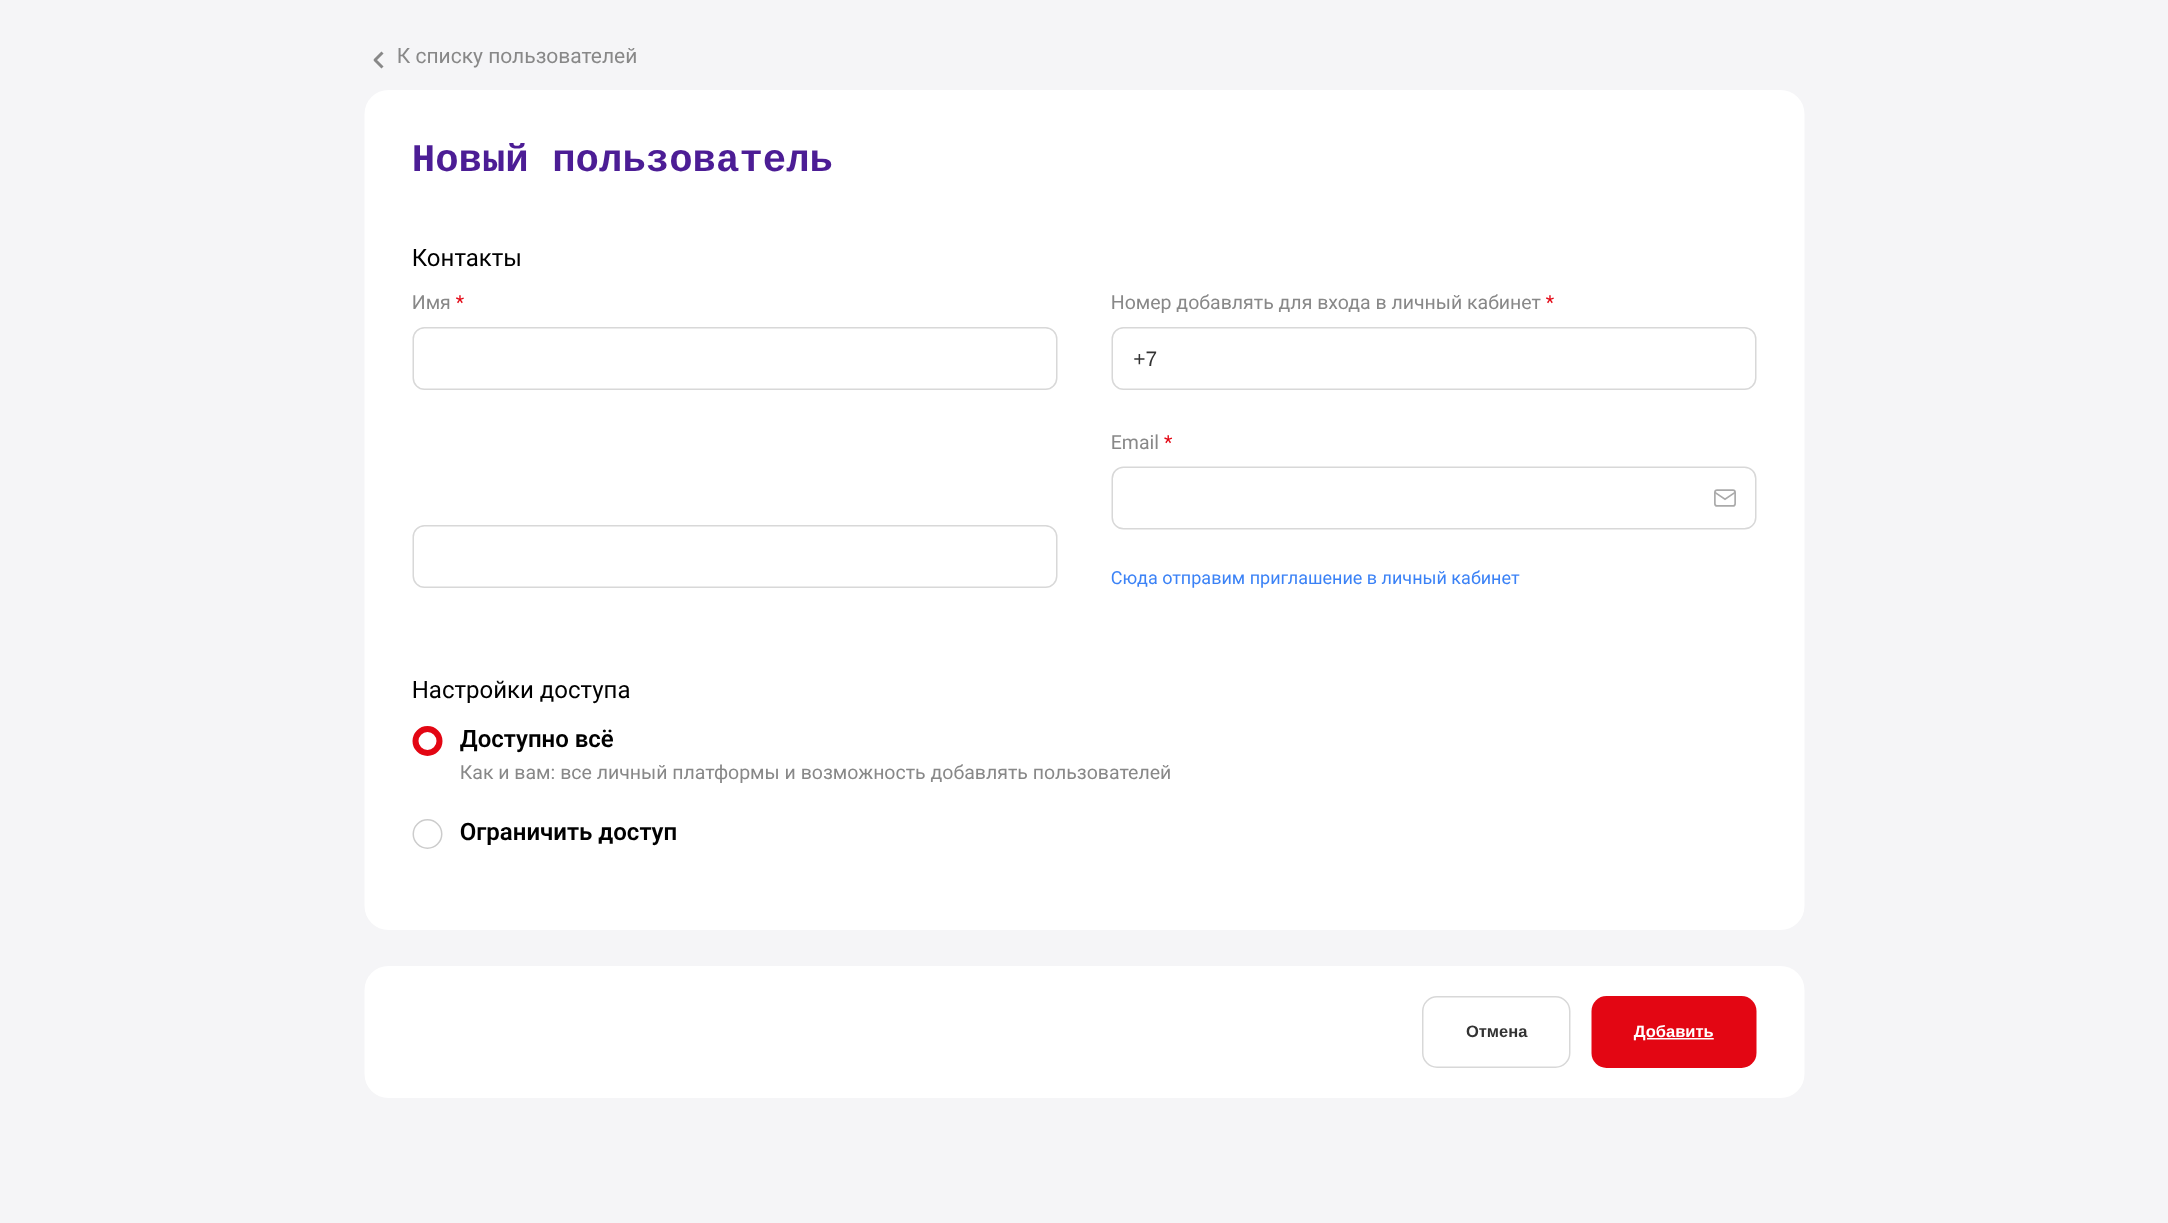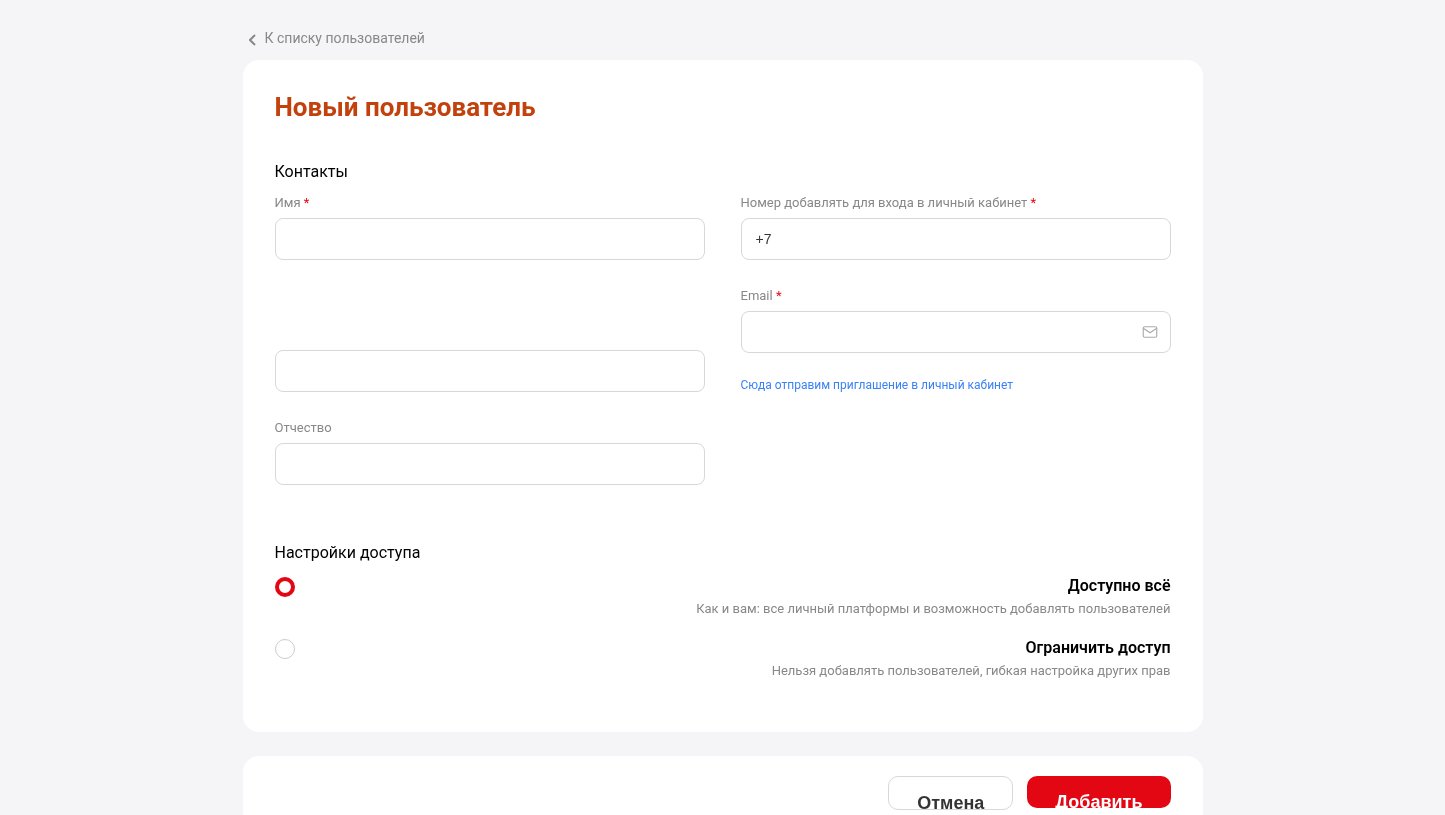--- a/index.html
+++ b/index.html
@@ -39,21 +39,22 @@
     .card {
       background: #fff;
       border-radius: 16px;
       padding: 32px;
       margin-bottom: 24px;
     }
     .page-title {
       font-size: 26px;
       font-weight: 700;
       margin-bottom: 40px;
-      color: #c2410c;
+      color: #4c1d95;
+      font-family: Liberation Mono, monospace;
     }
     .section-title {
       font-size: 16px;
       font-weight: 400;
       margin-bottom: 14px;
       color: #000;
     }
     .form-row {
       display: flex;
       gap: 36px;
@@ -107,21 +108,20 @@
       margin-top: 25px;
     }
     .access-section {
       margin-top: 30px;
     }
     .radio-item {
       display: flex;
       align-items: flex-start;
       margin-bottom: 22px;
       cursor: pointer;
-      text-align: right;
     }
     .radio-circle {
       width: 20px;
       height: 20px;
       border-radius: 50%;
       border: 1.5px solid #ccc;
       background: #fff;
       flex-shrink: 0;
       margin-right: 12px;
       position: relative;
@@ -145,36 +145,37 @@
     }
     .footer-bar {
       background: #fff;
       border-radius: 16px;
       padding: 20px 32px;
       display: flex;
       justify-content: flex-end;
       gap: 14px;
     }
     .btn {
-      height: 31px;
-      padding: 16px 28px;
+      height: 48px;
+      padding: 4px 28px;
       border-radius: 10px;
-      font-size: 18px;
+      font-size: 11px;
       font-weight: 600;
       cursor: pointer;
       border: none;
     }
     .btn-secondary {
       background: #fff;
       border: 1px solid #d8d8d8;
       color: #333;
     }
     .btn-primary {
       background: #e30613;
       color: #fff;
+      text-decoration: underline;
     }
   </style>
 </head>
 <body>
 
 <div class="container">
 
   <a class="back-link">
     <svg viewBox="0 0 8 12">
       <path d="M6 1 L1 6 L6 11"></path>
@@ -225,48 +226,36 @@
             <svg class="input-icon-right" viewBox="0 0 24 24">
               <rect x="3" y="5" width="18" height="14" rx="2"></rect>
               <path d="M3 7l9 6 9-6"></path>
             </svg>
           </div>
           <div class="help-text">Сюда отправим приглашение в личный кабинет</div>
         </div>
       </div>
     </div>
 
-    <div class="form-row">
-      <div class="form-col">
-        <div class="form-group">
-          <label class="form-label">
-            <span>Отчество</span>
-          </label>
-          <input type="text" class="form-input" style="">
-        </div>
-      </div>
-      <div class="form-col"></div>
-    </div>
 
     <div class="access-section">
       <h2 class="section-title">Настройки доступа</h2>
 
       <div class="radio-item">
         <div class="radio-circle selected"></div>
         <div class="radio-content">
           <div class="radio-label">Доступно всё</div>
           <div class="radio-desc">Как и вам: все личный платформы и возможность добавлять пользователей</div>
         </div>
       </div>
 
       <div class="radio-item">
         <div class="radio-circle"></div>
         <div class="radio-content">
           <div class="radio-label">Ограничить доступ</div>
-          <div class="radio-desc">Нельзя добавлять пользователей, гибкая настройка других прав</div>
         </div>
       </div>
     </div>
   </div>
 
   <div class="footer-bar">
     <button class="btn btn-secondary">Отмена</button>
     <button class="btn btn-primary">Добавить</button>
   </div>
 

